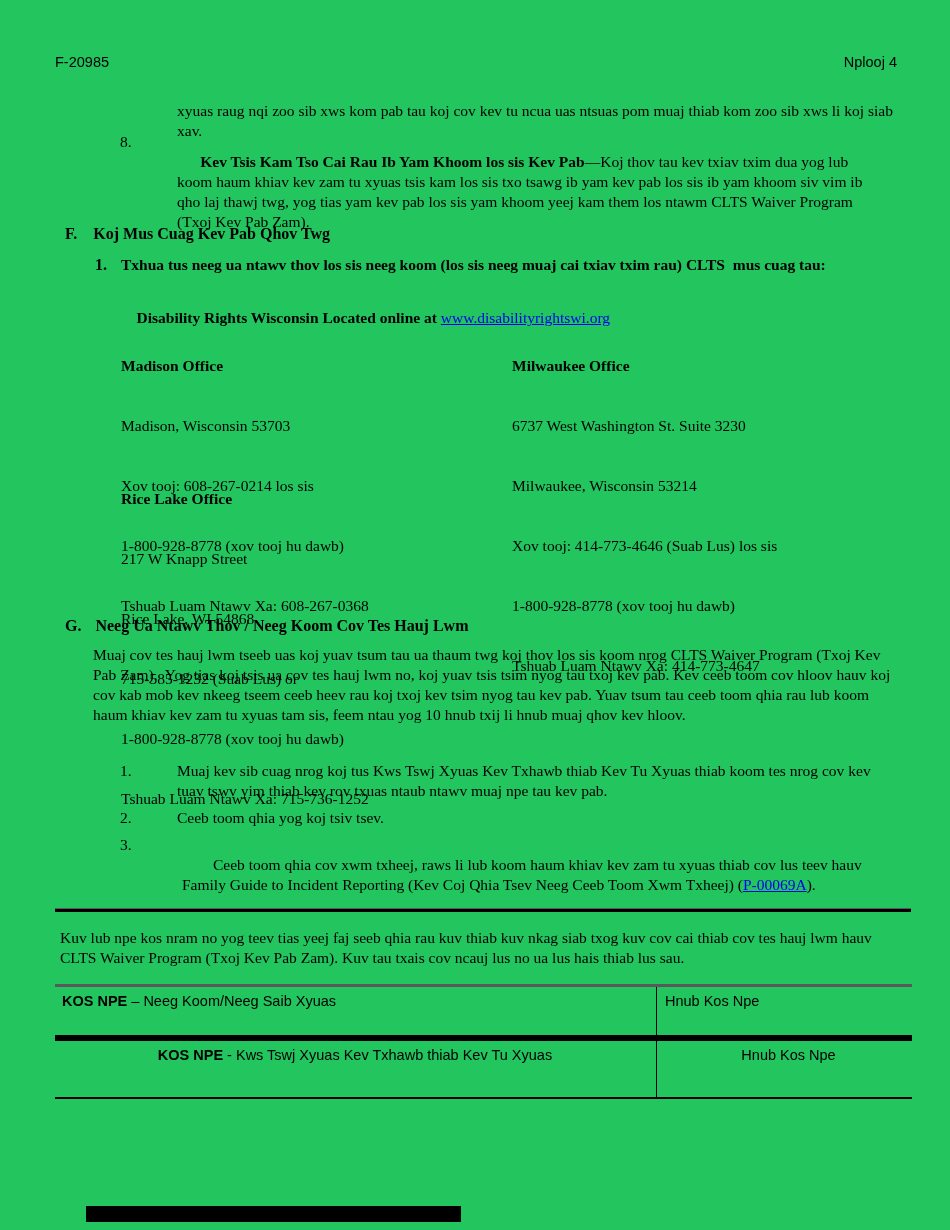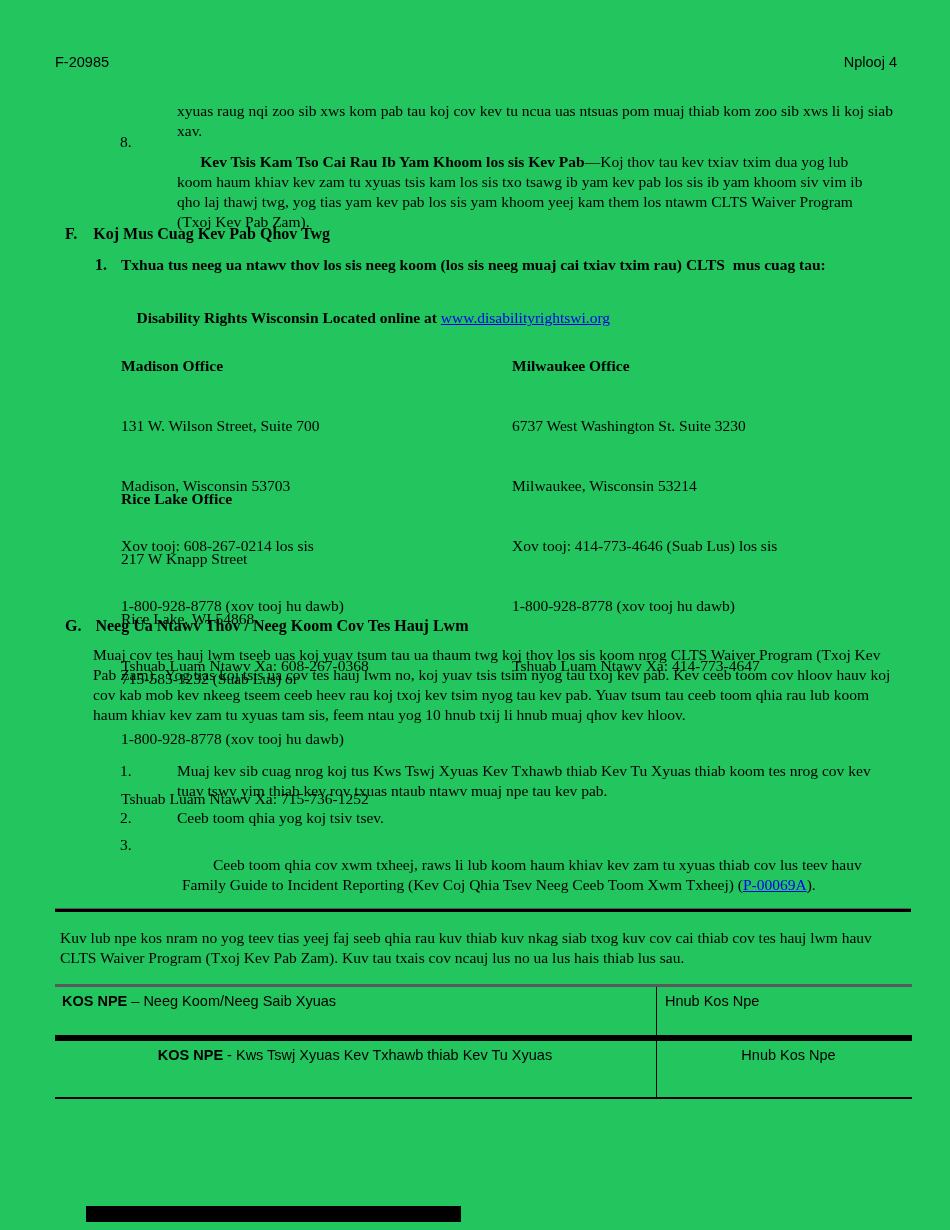--- a/index.html
+++ b/index.html
@@ -58,21 +58,20 @@
     <span class="num serif b" style="font-size:16px;">1.</span>
     <div class="serif b" style="margin-left:26px; width:784px;">Txhua tus neeg ua ntawv thov los sis neeg koom (los sis neeg muaj cai txiav txim rau) CLTS  mus cuag tau:</div>
   </div>
 
   <div class="abs serif" style="left:121px; top:288px; width:780px;">
     <span class="b">Disability Rights Wisconsin Located online at </span><a class="lnk" href="#">www.disabilityrightswi.org</a>
   </div>
 
   <div class="abs serif" style="left:121px; top:316px; width:380px;">
     <div class="office-name">Madison Office</div>
-    <div>131 W. Wilson Street, Suite 700</div>
     <div>Madison, Wisconsin 53703</div>
     <div>Xov tooj: 608-267-0214 los sis</div>
     <div>1-800-928-8778 (xov tooj hu dawb)</div>
     <div>Tshuab Luam Ntawv Xa: 608-267-0368</div>
   </div>
 
   <div class="abs serif" style="left:512px; top:316px; width:400px;">
     <div class="office-name">Milwaukee Office</div>
     <div>6737 West Washington St. Suite 3230</div>
     <div>Milwaukee, Wisconsin 53214</div>

